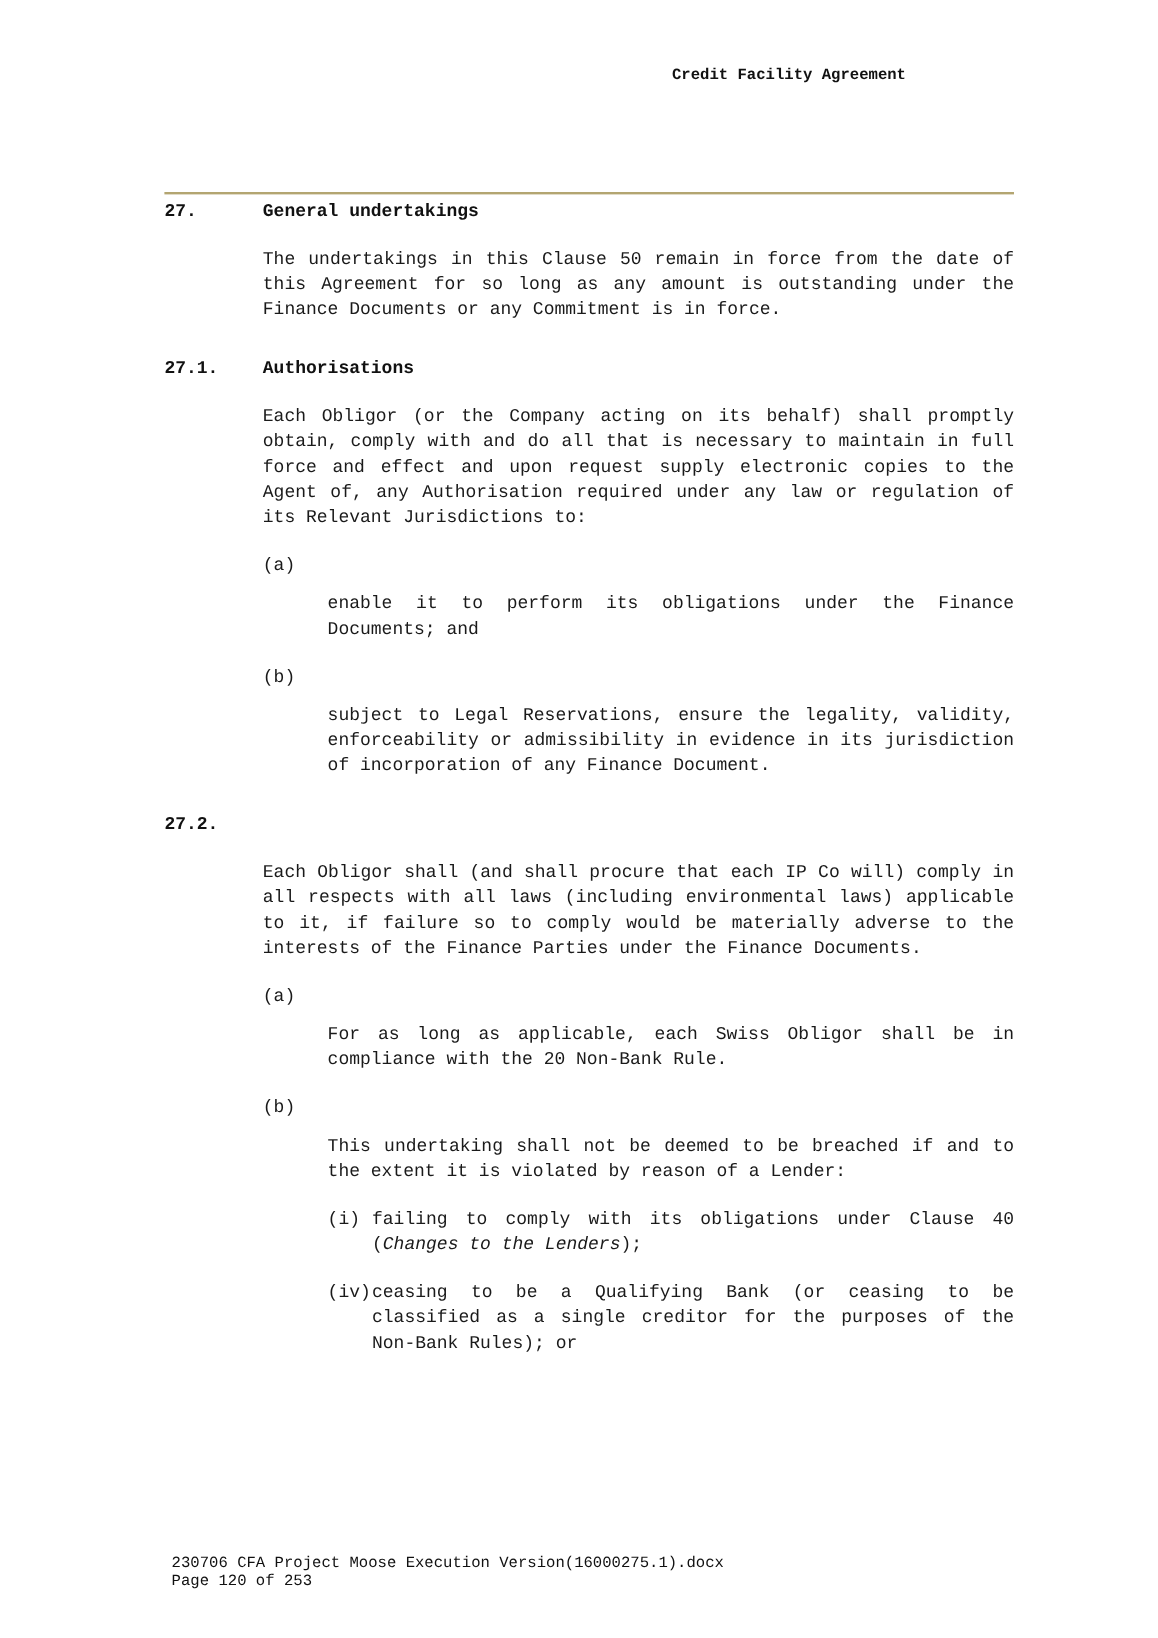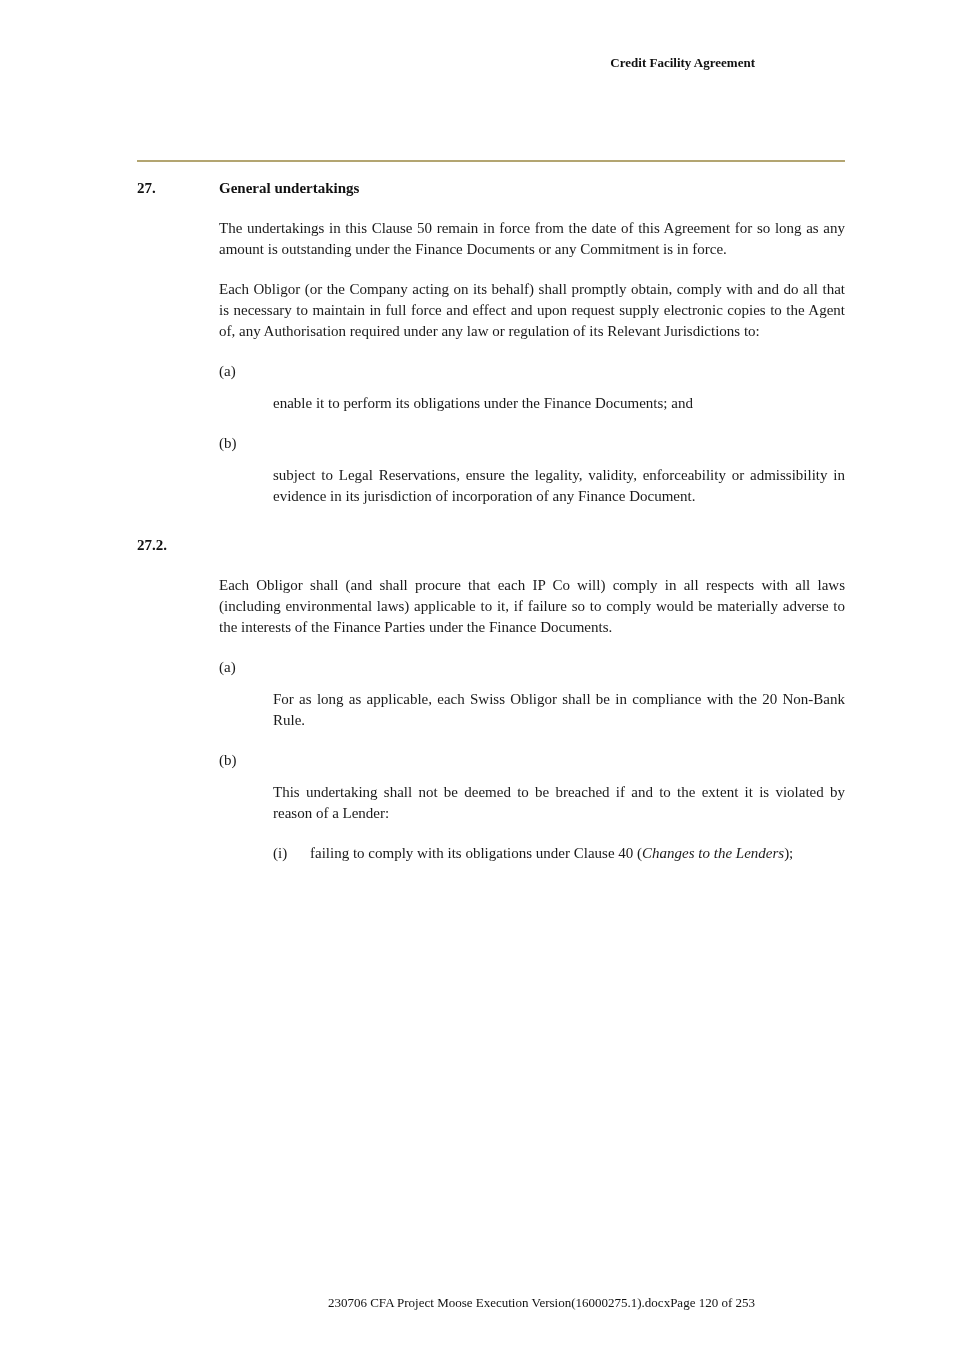--- a/index.html
+++ b/index.html
@@ -5,21 +5,21 @@
   html, body {
     margin: 0;
     padding: 0;
     background: #ffffff;
   }
   .page {
     position: relative;
     width: 875px;
     height: 1365px;
     background: #ffffff;
-    font-family: Liberation Serif, serif;
+    font-family: Liberation Mono, monospace;
     color: #1a1a1a;
     overflow: hidden;
   }
   .header {
     position: absolute;
     top: 55px;
     left: 137px;
     right: 120px;
     text-align: right;
     font-size: 13px;
@@ -39,21 +39,21 @@
     height: 2px;
     margin: 160px 0 0 0;
     background: #b3a571;
   }
   .sec-head {
     display: flex;
     font-weight: bold;
     color: #111111;
   }
   .sec-head.first {
-    margin-top: 16px;
+    margin-top: 4px;
   }
   .sec-head.later {
     margin-top: 28px;
   }
   .sec-num {
     flex: 0 0 82px;
   }
   .sec-title {
     flex: 1;
   }
@@ -92,20 +92,21 @@
   }
   .footer {
     position: absolute;
     top: 1295px;
     left: 143px;
     right: 120px;
     display: flex;
     justify-content: flex-end;
     font-size: 13px;
     color: #111111;
+    flex-direction: column;
   }
 </style>
 </head>
 <body>
 
 <div class="page">
 
   <div class="header">
     <span>Credit Facility Agreement</span>
   </div>
@@ -113,20 +114,24 @@
   <div class="content">
 
     <hr class="rule" style="background: rgb(179, 165, 113);">
 
     <div class="sec-head first">
       <span class="sec-num">27.</span>
       <span class="sec-title">General undertakings</span>
     </div>
     <div class="para">The undertakings in this Clause 50 remain in force from the date of this Agreement for so long as any amount is outstanding under the Finance Documents or any Commitment is in force.</div>
 
+    <div class="sec-head later">
+      <span class="sec-num">27.1.</span>
+      <span class="sec-title">Authorisations</span>
+    </div>
     <div class="para">Each Obligor (or the Company acting on its behalf) shall promptly obtain, comply with and do all that is necessary to maintain in full force and effect and upon request supply electronic copies to the Agent of, any Authorisation required under any law or regulation of its Relevant Jurisdictions to:</div>
 
     <div class="li">
       <span class="marker">(a)</span>
       <div class="li-text">enable it to perform its obligations under the Finance Documents; and</div>
     </div>
     <div class="li">
       <span class="marker">(b)</span>
       <div class="li-text">subject to Legal Reservations, ensure the legality, validity, enforceability or admissibility in evidence in its jurisdiction of incorporation of any Finance Document.</div>
     </div>
@@ -143,20 +148,24 @@
     </div>
     <div class="li">
       <span class="marker">(b)</span>
       <div class="li-text">This undertaking shall not be deemed to be breached if and to the extent it is violated by reason of a Lender:</div>
     </div>
 
     <div class="sub">
       <span class="marker">(i)</span>
       <div class="li-text"><span>failing to comply with its obligations under Clause 40 (</span><span class="em">Changes to the Lenders</span><span>);</span></div>
     </div>
+    <div class="sub">
+      <span class="marker">(iv)</span>
+      <div class="li-text"><span>ceasing to be a Qualifying Bank (or ceasing to be classified as a single creditor for the purposes of the Non-Bank Rules); or</span><span class="em"></span><span></span></div>
+    </div>
 
   </div>
 
   <div class="footer">
     <span>230706 CFA Project Moose Execution Version(16000275.1).docx</span>
     <span>Page 120 of 253</span>
   </div>
 
 </div>
 

